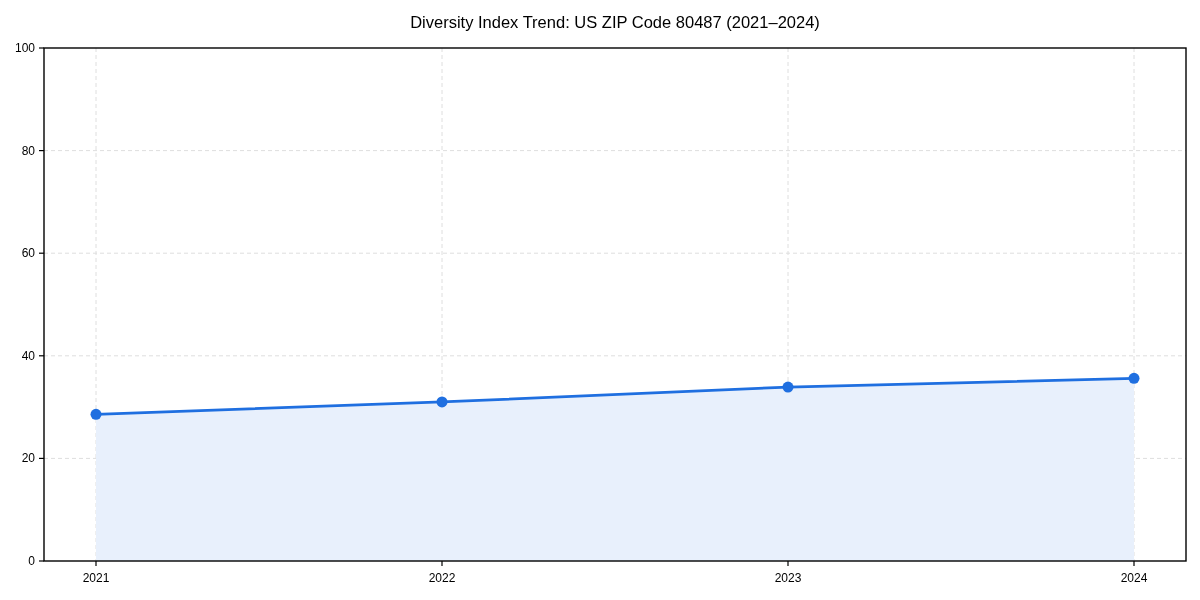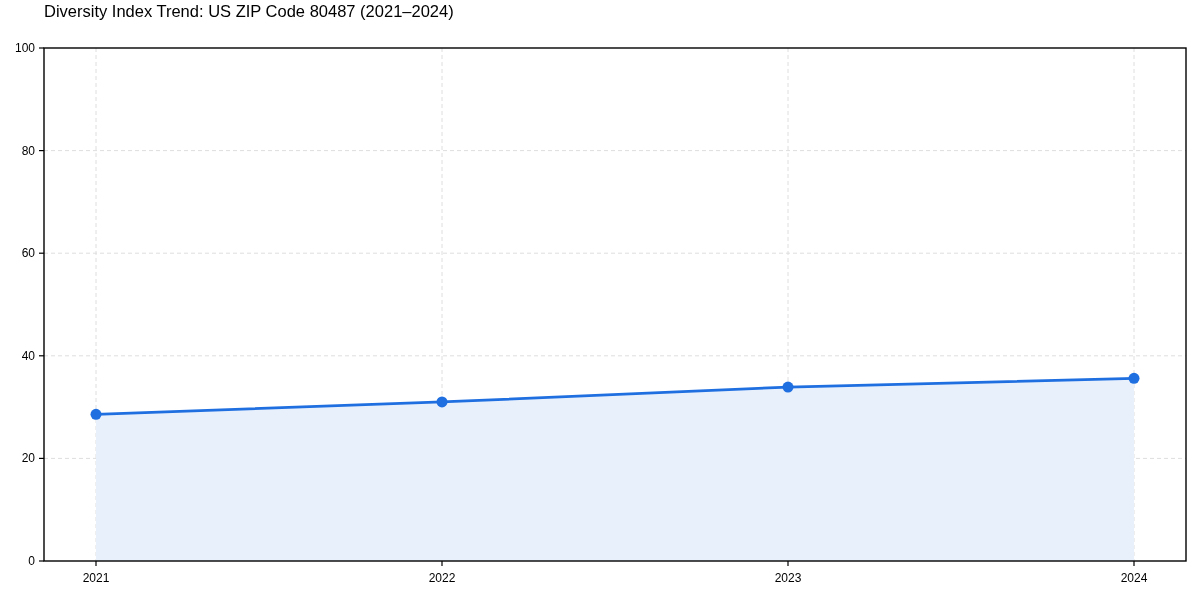--- a/index.html
+++ b/index.html
@@ -13,23 +13,23 @@
   }
   .chart-wrap {
     position: relative;
     width: 1200px;
     height: 600px;
     background: #ffffff;
   }
   .chart-title {
     position: absolute;
     left: 44px;
-    top: 2px;
+    top: 13px;
     width: 1142px;
-    text-align: left;
+    text-align: center;
     font-size: 16.5px;
     color: #000000;
     white-space: nowrap;
   }
   svg text {
     font-family: "Liberation Sans", sans-serif;
     font-size: 12px;
     fill: #000000;
   }
 </style>

